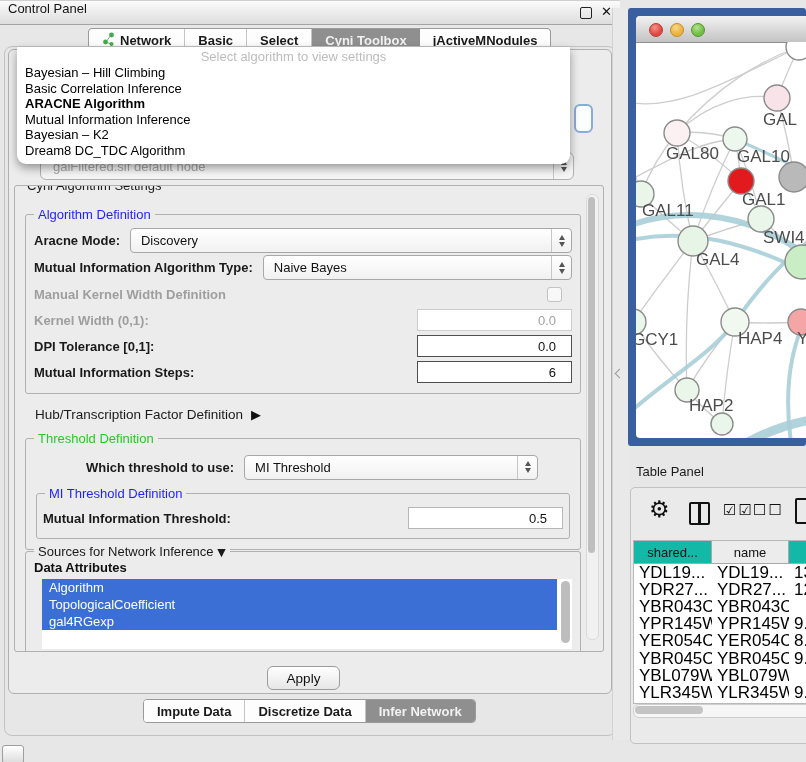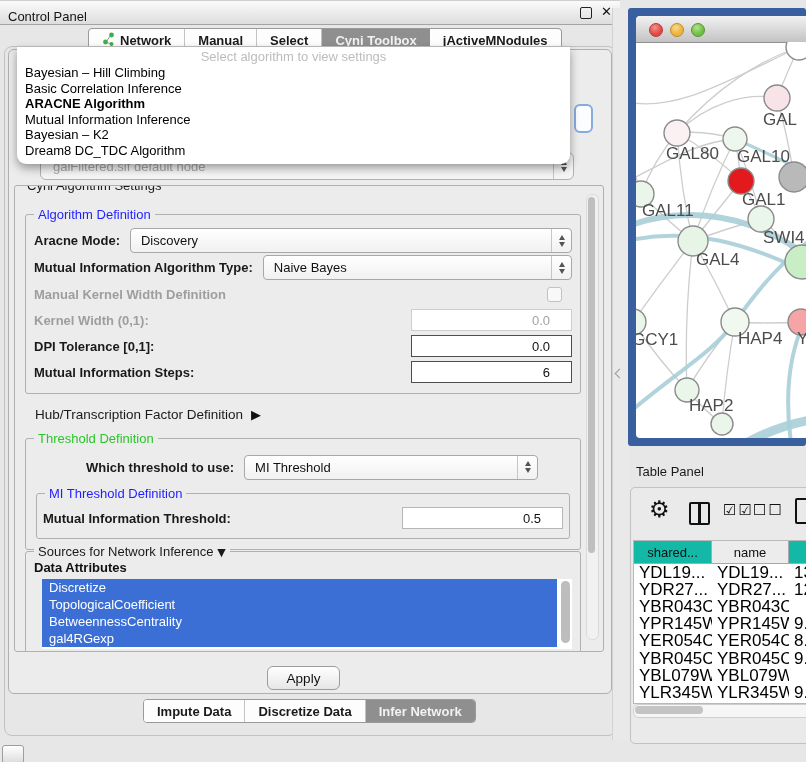--- a/index.html
+++ b/index.html
@@ -5,21 +5,21 @@
   html,body{margin:0;padding:0;}
   body{width:806px;height:762px;overflow:hidden;background:#e7e7e7;
        font-family:"Liberation Sans",sans-serif;-webkit-font-smoothing:antialiased;}
   #screen{position:relative;width:806px;height:762px;background:#e7e7e7;overflow:hidden;}
   .ico{font-family:"DejaVu Sans",sans-serif;}
 
   
   #control-panel{position:absolute;left:0;top:8;width:620px;height:740px;}
   .cp-titlebar{position:absolute;left:0;top:0;width:620px;height:23px;
     background:linear-gradient(#fbfbfb,#dddddd);border-top:1px solid #cfcfcf;border-bottom:1px solid #a3a3a3;
-    display:flex;align-items:flex-end;}
+    display:flex;align-items:flex-start;}
   .cp-title{font-size:13px;color:#141414;margin-left:8px;}
   .cp-float{position:absolute;right:28px;top:6px;width:10px;height:10px;border:1.5px solid #222;border-radius:2px;}
   .cp-close{position:absolute;right:8px;top:3px;font-size:13px;font-weight:bold;color:#111;}
 
   .cp-tabs{position:absolute;left:88px;top:28px;height:22px;display:flex;
     border:1px solid #9a9a9a;border-radius:4px;overflow:hidden;background:#737373;}
   .tab{display:flex;align-items:center;gap:5px;padding:0 13px;font-size:13px;font-weight:bold;color:#1a1a1a;
     background:#fdfdfd;border-right:1px solid #c4c4c4;}
   .tab:last-child{border-right:none;}
   .tab.sel{background:#8f8f8f;color:#f2f2f2;border-right:none;}
@@ -53,21 +53,21 @@
   .flabel{font-size:13px;font-weight:bold;color:#1a1a1a;white-space:nowrap;}
   .flabel.dis{color:#9e9e9e;}
   .combo{flex:1;margin-left:10px;height:23px;border:1px solid #a8a8a8;border-radius:4px;position:relative;
     background:linear-gradient(#ffffff,#f1f1f1);display:flex;align-items:center;}
   .combo .val{font-size:13px;color:#111;padding-left:10px;}
   .stepper{position:absolute;right:0;top:0;bottom:0;width:19px;border-left:1px solid #c6c6c6;
     display:flex;flex-direction:column;align-items:center;justify-content:center;gap:2px;}
   .tri-up{width:0;height:0;border-left:3.5px solid transparent;border-right:3.5px solid transparent;border-bottom:5px solid #555;}
   .tri-down{width:0;height:0;border-left:3.5px solid transparent;border-right:3.5px solid transparent;border-top:5px solid #555;}
   .nfield{width:138px;height:20px;margin-left:auto;background:#fff;border:1px solid #b6b6b6;font-size:13px;color:#111;
-    display:flex;align-items:center;justify-content:flex-end;padding-right:21px;}
+    display:flex;align-items:center;justify-content:flex-end;padding-right:15px;}
   .nfield.dark{border:1.5px solid #4e4e4e;}
   .nfield.dis{color:#a2a2a2;border-color:#cdcdcd;}
   .checkbox{width:13px;height:13px;border:1px solid #c2c2c2;border-radius:3px;background:#f8f8f8;margin-left:auto;margin-right:10px;}
 
   .alg-def{margin-top:16px;padding:12px 8px 8px 8px;}
   .alg-def .frow{height:27px;}
   .hub-row{display:flex;align-items:center;gap:8px;margin:10px 0 6px 10px;font-size:13.5px;color:#1a1a1a;height:20px;}
   .hub-arrow{font-size:13px;color:#111;}
   .thr-group{margin-top:14px;padding:14px 8px 8px 8px;}
   .indent{margin-left:52px;}
@@ -147,21 +147,21 @@
               <line x1="4" y1="10" x2="9" y2="3" stroke="#9a9a9a" stroke-width="1"></line>
               <line x1="4" y1="10" x2="9" y2="12" stroke="#9a9a9a" stroke-width="1"></line>
               <circle cx="3.5" cy="10" r="2.4" fill="#3fae49"></circle>
               <circle cx="9.5" cy="3" r="2.4" fill="#3fae49"></circle>
               <circle cx="9.5" cy="12" r="2" fill="#3fae49"></circle>
             </svg>
         </span>
         <span>Network</span>
       </div>
       <div class="tab">
-          <span>Manual</span>
+          <span>Basic</span>
         </div>
       <div class="tab">
           <span>Select</span>
         </div>
       <div class="tab sel">
           <span>Cyni Toolbox</span>
         </div>
       <div class="tab">
           <span>jActiveMNodules</span>
         </div>
@@ -261,23 +261,22 @@
       </div>
 
       <div class="group src-group">
         <span class="glabel g-black">
           <span>Sources for Network Inference</span>
           <span class="ico" style="font-size:11px;">▼</span>
         </span>
         <div class="attrs-label">Data Attributes</div>
         <div class="attr-list">
           <div id="attr-items">
-              <div class="attr-item">Discretize</div>
+              <div class="attr-item">Algorithm</div>
               <div class="attr-item">TopologicalCoefficient</div>
-              <div class="attr-item">BetweennessCentrality</div>
               <div class="attr-item">gal4RGexp</div>
             </div>
           <div class="attr-scroll"></div>
         </div>
       </div>
 
       <div class="vscroll">
           <div class="thumb"></div>
         </div>
     </div>

